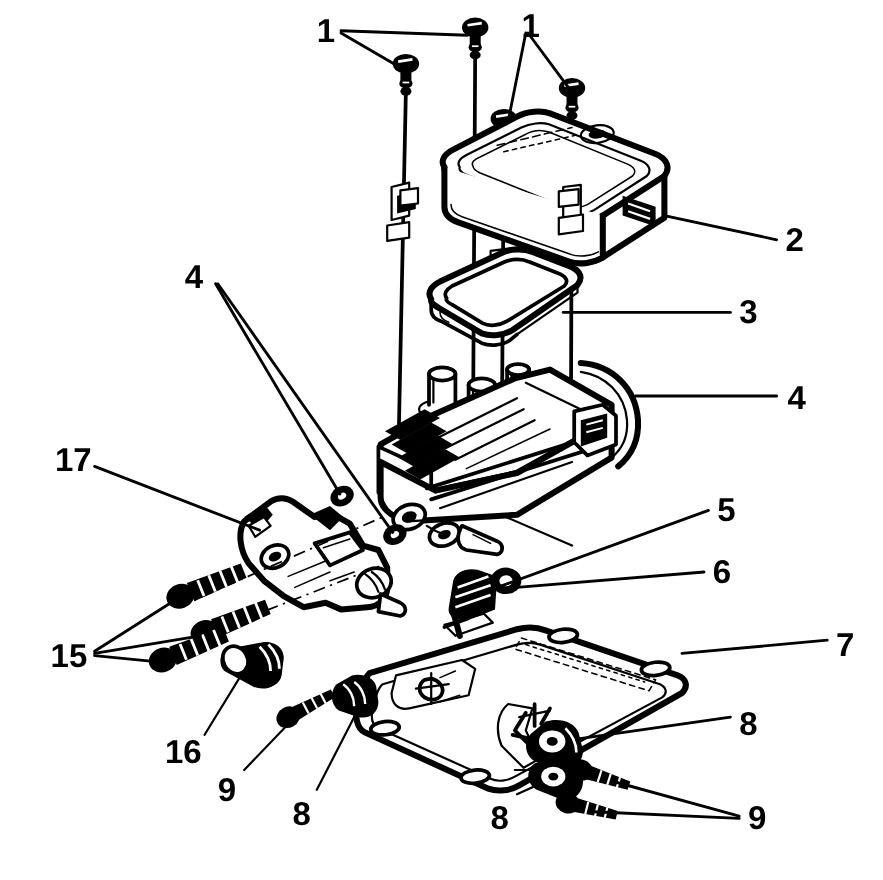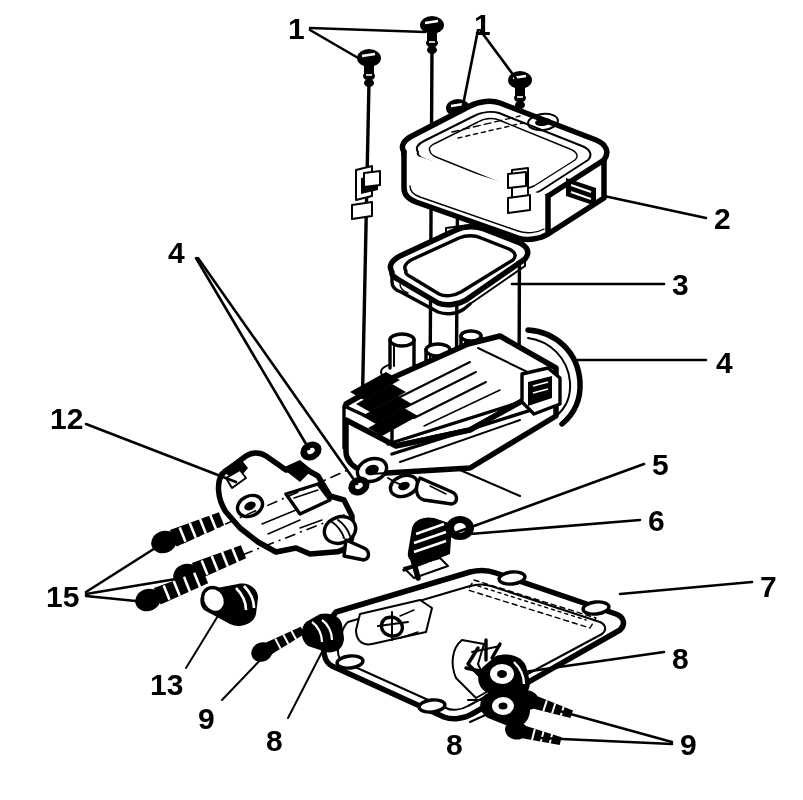--- a/index.html
+++ b/index.html
@@ -601,18 +601,18 @@
   <div class="part-label" style="left:672px; top:270px;">3</div>
   <div class="part-label" style="left:716px; top:348px;">4</div>
   <div class="part-label" style="left:652px; top:450px;">5</div>
   <div class="part-label" style="left:648px; top:506px;">6</div>
   <div class="part-label" style="left:760px; top:572px;">7</div>
   <div class="part-label" style="left:672px; top:644px;">8</div>
   <div class="part-label" style="left:446px; top:730px;">8</div>
   <div class="part-label" style="left:266px; top:726px;">8</div>
   <div class="part-label" style="left:680px; top:730px;">9</div>
   <div class="part-label" style="left:198px; top:704px;">9</div>
-  <div class="part-label" style="left:150px; top:670px;">13</div>
+  <div class="part-label" style="left:150px; top:670px;">16</div>
   <div class="part-label" style="left:46px; top:582px;">15</div>
-  <div class="part-label" style="left:50px; top:404px;">12</div>
+  <div class="part-label" style="left:50px; top:404px;">17</div>
   <div class="part-label" style="left:168px; top:238px;">4</div>
 
 </div>
 
 </body></html>

